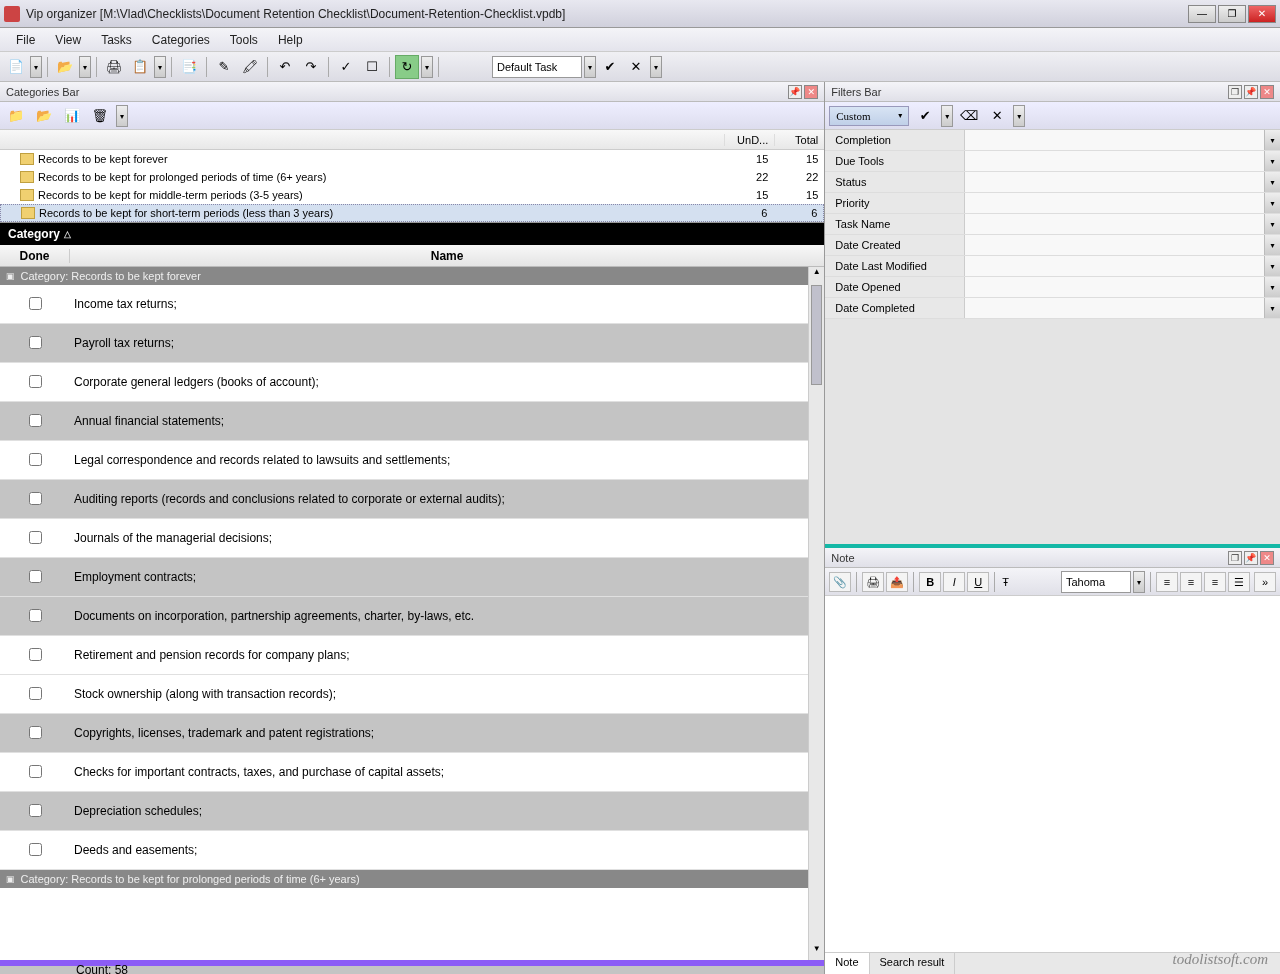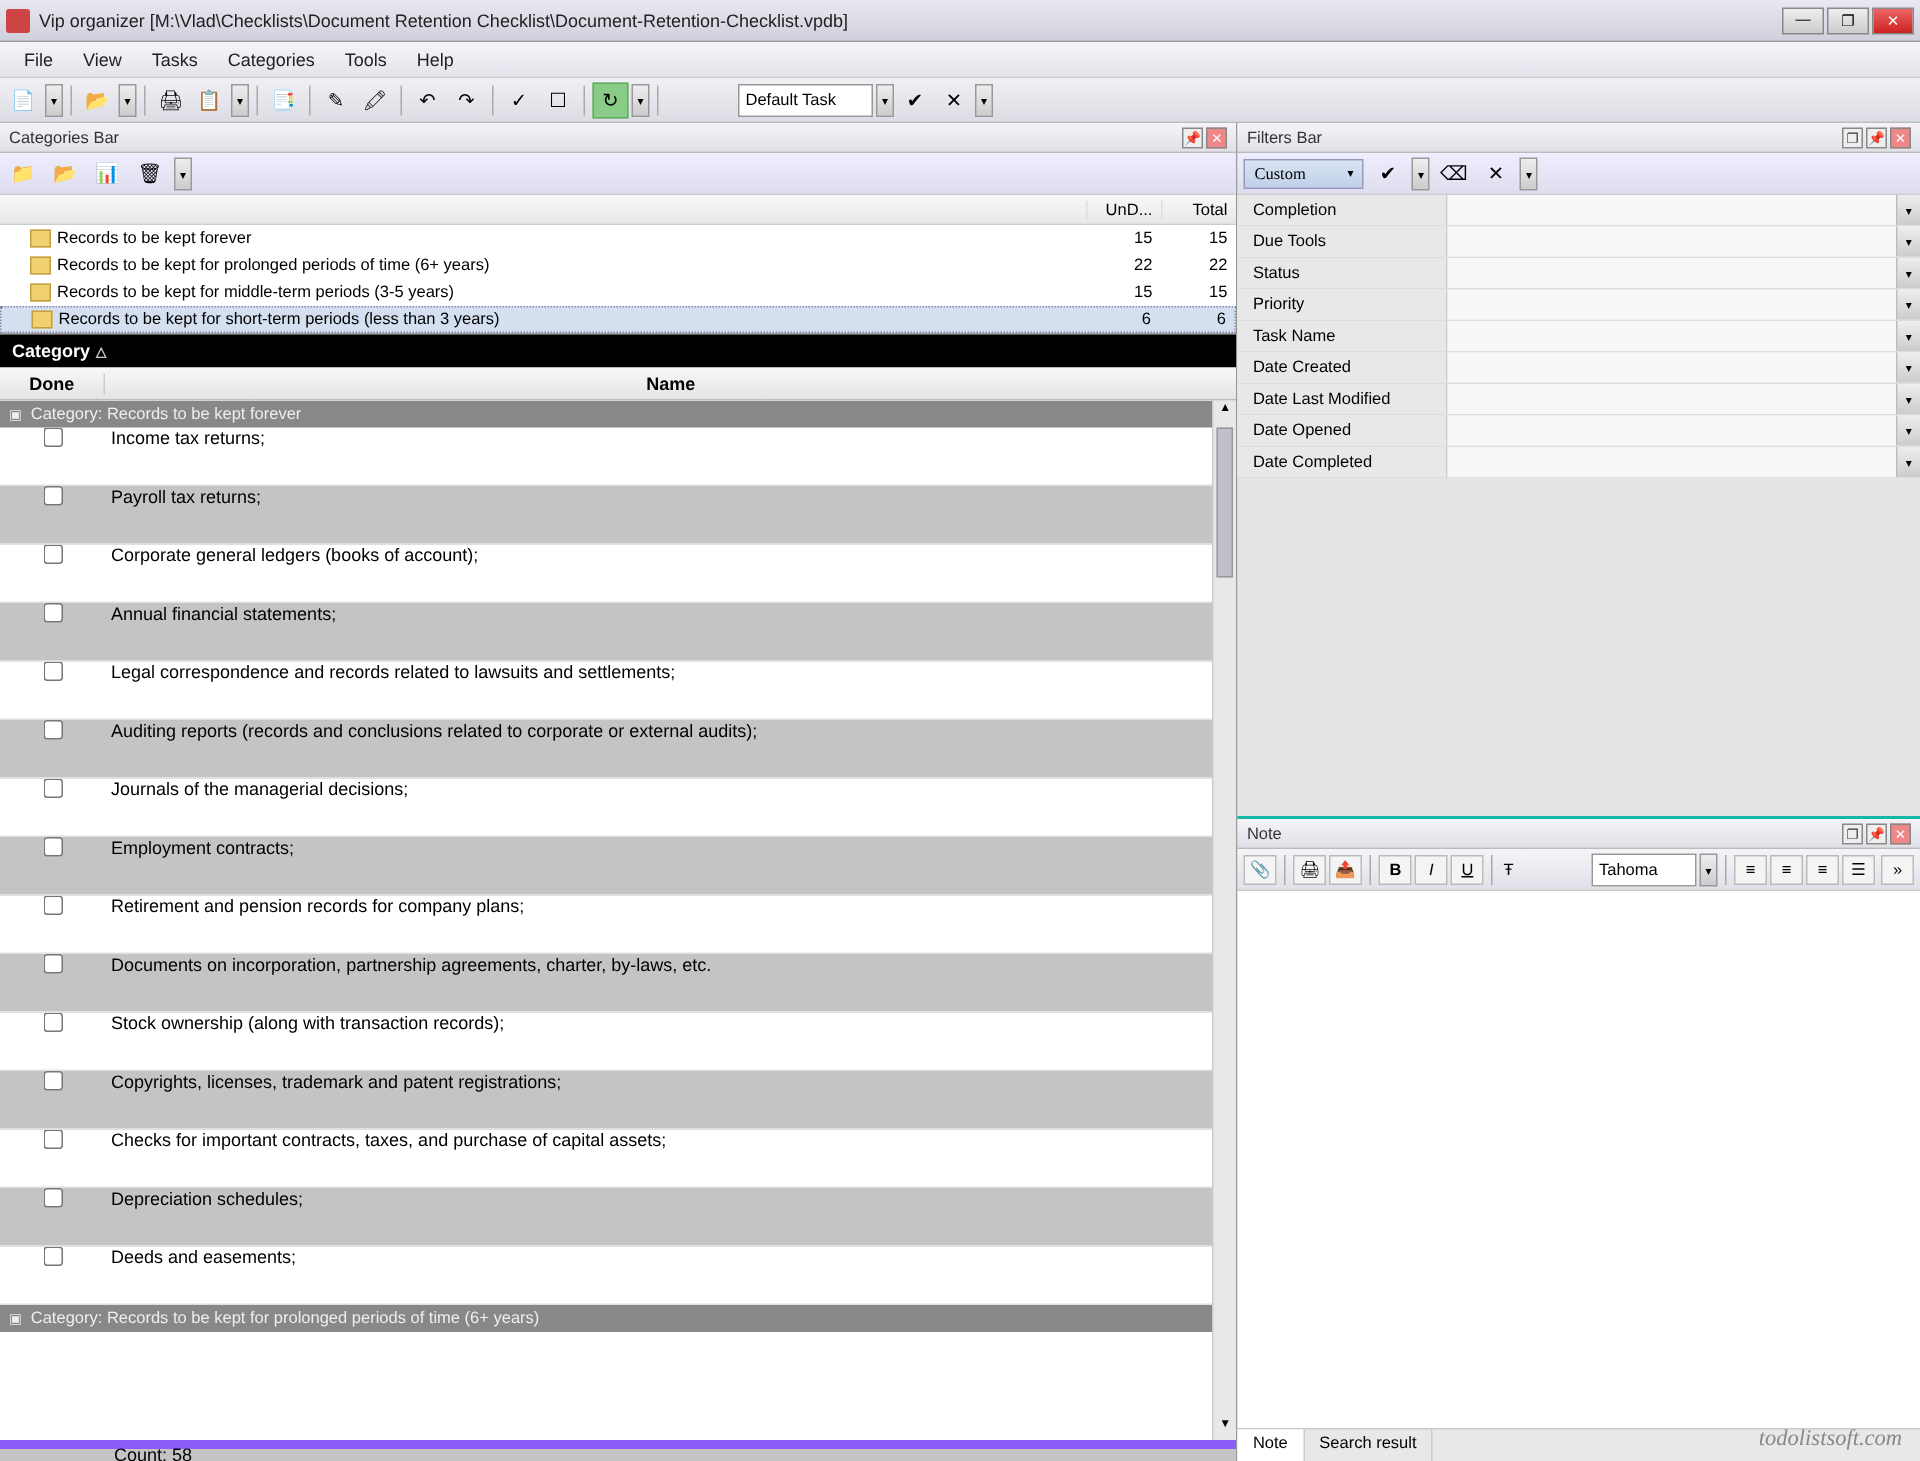--- a/index.html
+++ b/index.html
@@ -55,41 +55,41 @@
 
 
 .grid-header { display: flex; background: linear-gradient(#f8f8f8,#e4e4e4); border-bottom: 1px solid #bbb; height: 22px; align-items: center; }
 .grid-header .col-done { width: 70px; text-align: center; border-right: 1px solid #ccc; font-weight: bold; font-size: 12px; }
 .grid-header .col-name { flex: 1; text-align: center; font-weight: bold; font-size: 12px; }
 
 
 .grid-body { flex: 1; overflow-y: auto; background: #fff; position: relative; }
 .group-row { background: #888; color: #eee; height: 18px; display: flex; align-items: center; padding: 0 6px; font-size: 11px; }
 .group-row .exp { margin-right: 6px; font-size: 9px; }
-.task-row { display: flex; height: 39px; border-bottom: 1px solid #e0e0e0; }
+.task-row { display: flex; height: 39px; align-items: center; border-bottom: 1px solid #e0e0e0; }
 .task-row.alt { background: #c4c4c4; }
 .task-row .col-done { width: 70px; text-align: center; }
 .task-row .col-name { flex: 1; padding-left: 4px; font-size: 12px; }
 .task-row input[type=checkbox] { width: 13px; height: 13px; }
 
 
 .grid-footer { background: #c4c4c4; height: 14px; display: flex; align-items: center; padding-left: 76px; border-top: 6px solid #8b5cf6; font-size: 12px; }
 
 
 .filters-toolbar { background: linear-gradient(#eef,#dde); height: 28px; display: flex; align-items: center; padding: 0 4px; border-bottom: 1px solid #ccc; gap: 4px; }
 .filter-combo { height: 20px; border: 1px solid #99b; background: linear-gradient(#d8e4f4,#c0d0e8); padding: 0 6px; font-size: 11px; display: flex; align-items: center; width: 80px; font-family: Liberation Serif, serif; }
 .filters-list { background: #f0f0f0; }
 .filter-row { display: flex; height: 21px; border-bottom: 1px solid #ddd; align-items: flex-end; }
 .filter-row .flabel { width: 140px; padding-left: 10px; background: #e8e8e8; border-right: 1px solid #ccc; font-size: 11px; height: 100%; display:flex; align-items:center; }
 .filter-row .fvalue { flex: 1; background: #f8f8f8; height: 100%; }
 .filter-row .fdd { width: 16px; background: linear-gradient(#eee,#ccc); border-left: 1px solid #bbb; text-align: center; font-size: 8px; height: 100%; display:flex;align-items:center;justify-content:center; cursor:pointer; }
 .filters-empty { flex: 1; background: #e4e4e4; }
 
 
-.note-pane { display: flex; flex-direction: column; border-top: 2px solid #14b8a6; }
+.note-pane { display: flex; flex-direction: column; border-top: 4px solid #14b8a6; }
 .note-toolbar { background: linear-gradient(#f4f4f8,#e0e0e8); height: 28px; display: flex; align-items: center; padding: 0 4px; gap: 2px; border-bottom: 1px solid #ccc; }
 .note-body { flex: 1; background: #fff; }
 .note-tabs { display: flex; background: #e8e8e8; border-top: 1px solid #ccc; height: 22px; }
 .note-tab { padding: 3px 10px; border-right: 1px solid #ccc; font-size: 11px; cursor: pointer; }
 .note-tab.active { background: #fff; }
 
 
 .watermark { position: absolute; bottom: 6px; right: 12px; font-family: serif; font-size: 15px; color: #888; font-style: italic; }
 
 
@@ -246,27 +246,27 @@
       <div class="col-name">Auditing reports (records and conclusions related to corporate or external audits);</div>
           </div>
           <div class="task-row">
             <div class="col-done"><input type="checkbox" style=""></div>
       <div class="col-name">Journals of the managerial decisions;</div>
           </div>
           <div class="task-row alt">
             <div class="col-done"><input type="checkbox" style=""></div>
       <div class="col-name">Employment contracts;</div>
           </div>
+          <div class="task-row alt">
+            <div class="col-done"><input type="checkbox" style=""></div>
+      <div class="col-name">Documents on incorporation, partnership agreements, charter, by-laws, etc.</div>
+          </div>
           <div class="task-row">
             <div class="col-done"><input type="checkbox" style=""></div>
       <div class="col-name">Retirement and pension records for company plans;</div>
-          </div>
-          <div class="task-row alt">
-            <div class="col-done"><input type="checkbox" style=""></div>
-      <div class="col-name">Documents on incorporation, partnership agreements, charter, by-laws, etc.</div>
           </div>
           <div class="task-row">
             <div class="col-done"><input type="checkbox" style=""></div>
       <div class="col-name">Stock ownership (along with transaction records);</div>
           </div>
           <div class="task-row alt">
             <div class="col-done"><input type="checkbox" style=""></div>
       <div class="col-name">Copyrights, licenses, trademark and patent registrations;</div>
           </div>
           <div class="task-row">

